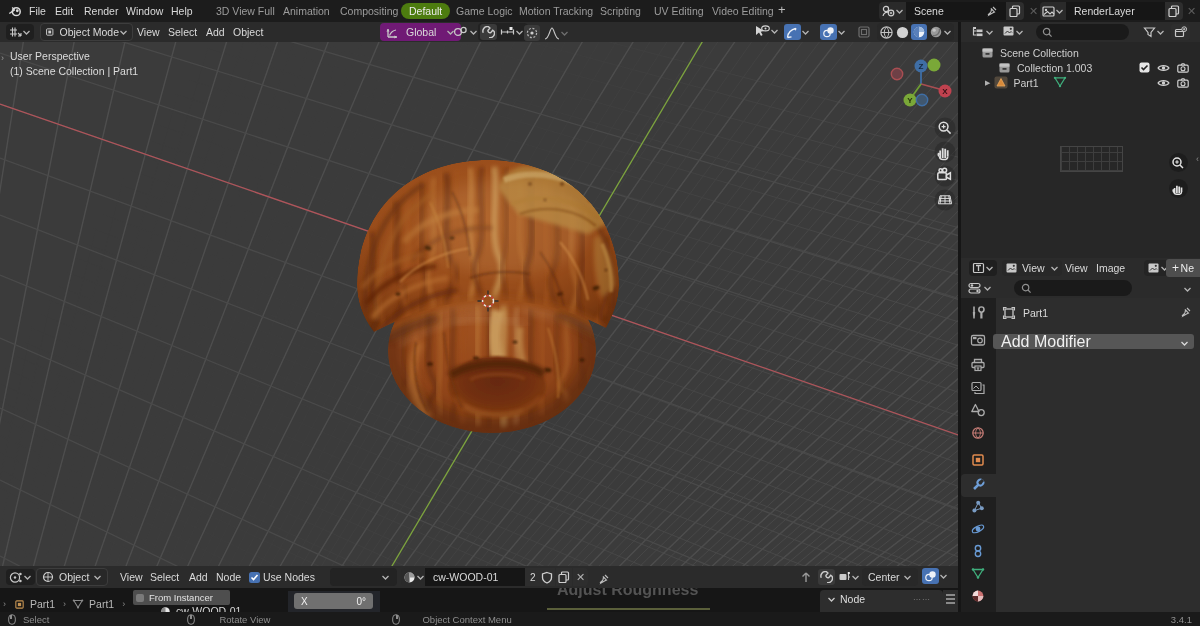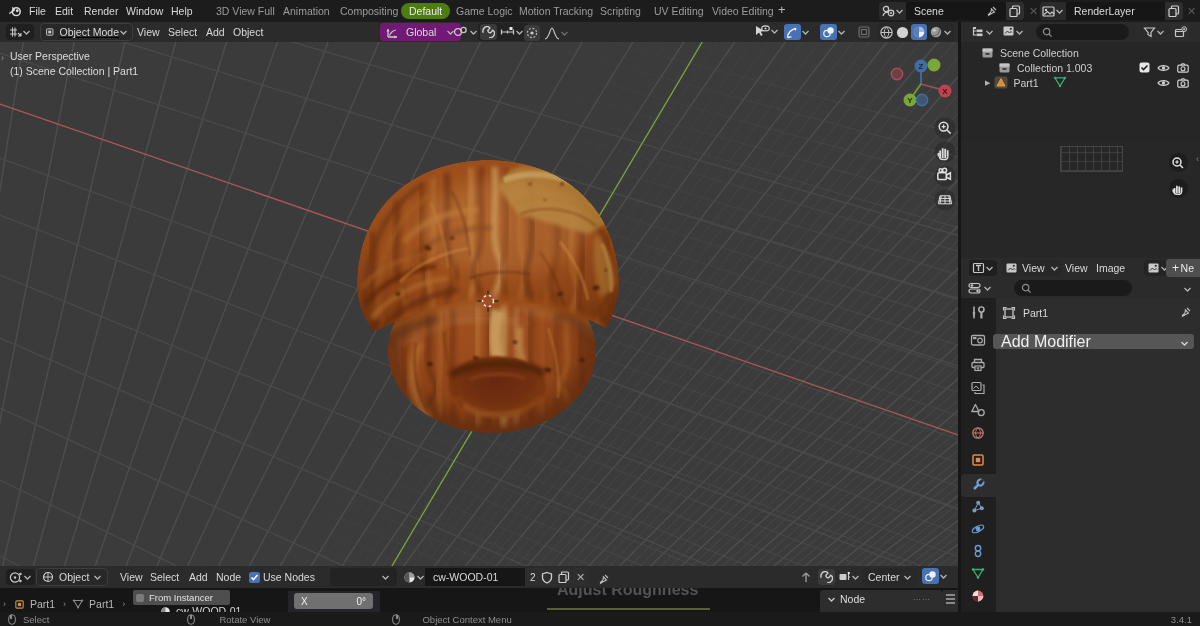--- a/index.html
+++ b/index.html
@@ -86,21 +86,21 @@
 <div class="abs" style="left:0;top:22px;width:958px;height:20px;background:#2b2b2b;">
   <div class="abs row" style="left:6px;top:2px;background:#1f1f1f;border-radius:4px;height:16px;padding:0 3px;">
     <svg width="13" height="12" viewBox="0 0 13 12">
           <path d="M1 4 L8 4 M1 8 L8 8 M3.5 1.5 L3.5 10.5 M6 1.5 L6 10.5" stroke="#c8c8c8" stroke-width="1.1"></path>
           <path d="M9 7 L12 10 M12 10 l0 -3 M12 10 l-3 0" stroke="#c8c8c8" stroke-width="1.1" fill="none"></path>
         </svg>
     <svg width="9" height="7" viewBox="0 0 9 7" style="flex:none">
           <path d="M1.5 2l3 3 3-3" stroke="#b4b4b4" stroke-width="1.3" fill="none"></path>
         </svg>
   </div>
-  <div class="abs row" style="left:40px;top:1px;background:#282828;border:1px solid #3d3d3d;border-radius:4px;height:18px;padding:0 4px;width:93px;text-decoration:underline;">
+  <div class="abs row" style="left:40px;top:1px;background:#282828;border:1px solid #3d3d3d;border-radius:4px;height:18px;padding:0 4px;width:93px;">
     <svg width="12" height="12" viewBox="0 0 12 12">
           <rect x="2" y="2" width="8" height="8" rx="1" fill="none" stroke="#cfcfcf" stroke-width="1.2"></rect>
           <rect x="4.2" y="4.2" width="3.6" height="3.6" fill="#cfcfcf"></rect>
         </svg>
     <span class="t11" style="margin-left:5px;flex:1;">Object Mode</span>
     <svg width="9" height="7" viewBox="0 0 9 7" style="flex:none">
           <path d="M1.5 2l3 3 3-3" stroke="#b4b4b4" stroke-width="1.3" fill="none"></path>
         </svg>
   </div>
   <span class="abs t11" style="left:137px;top:4px;">View</span>

